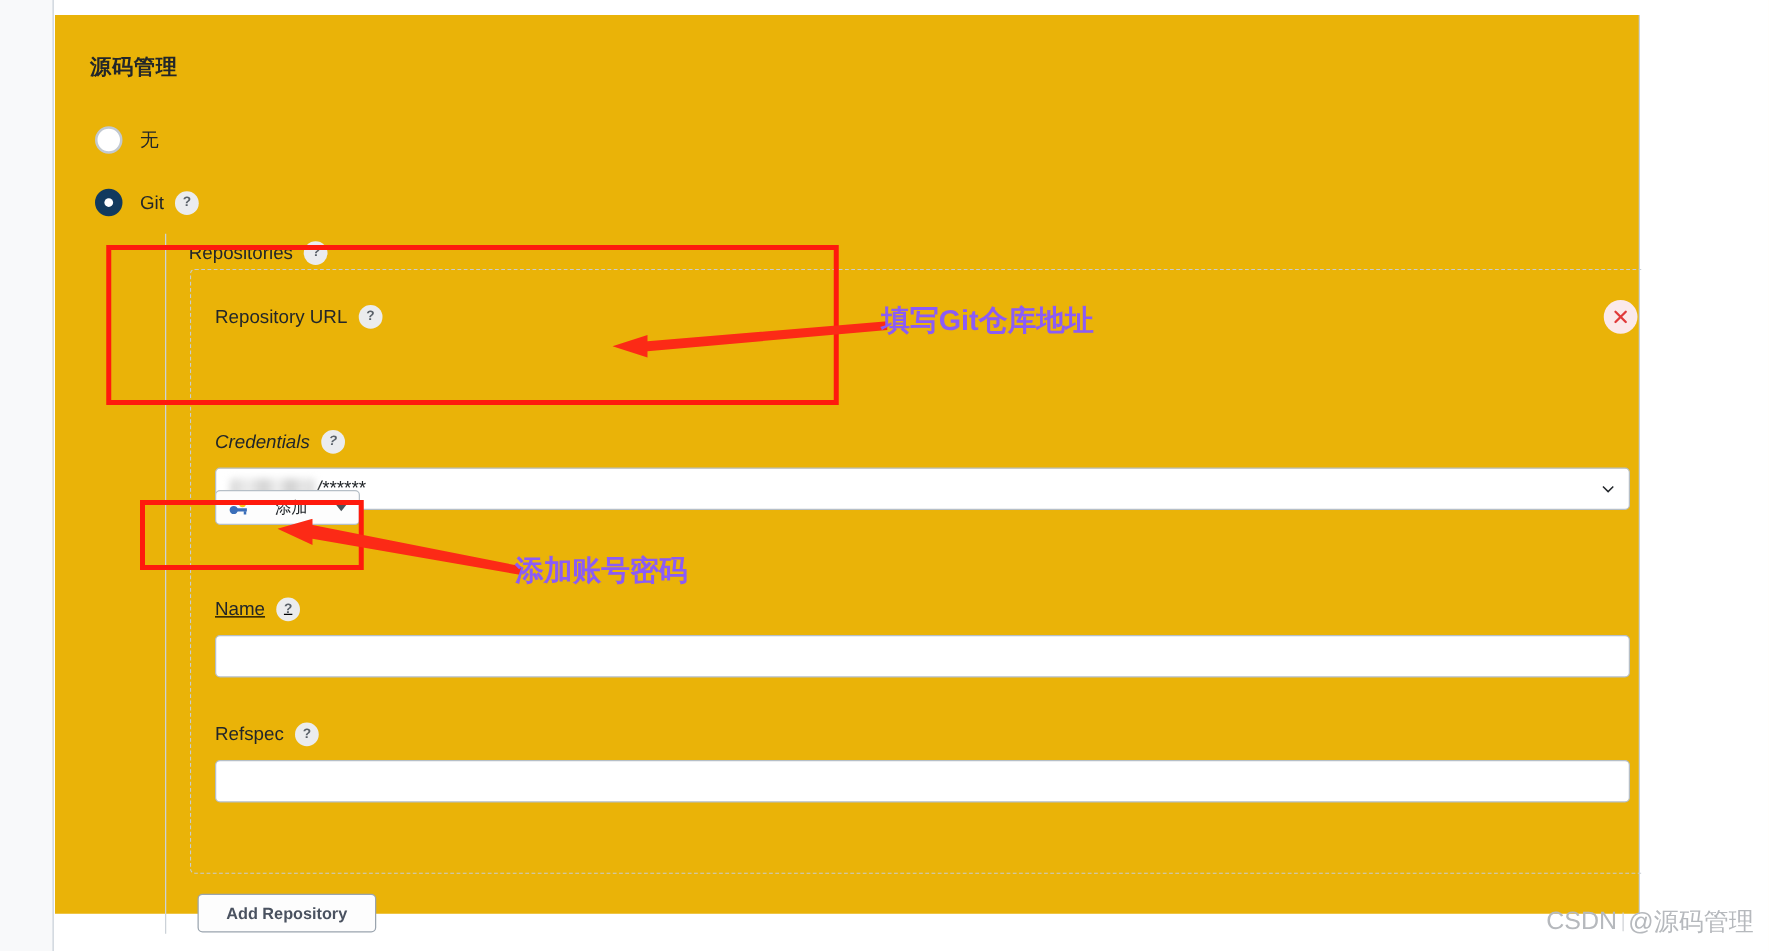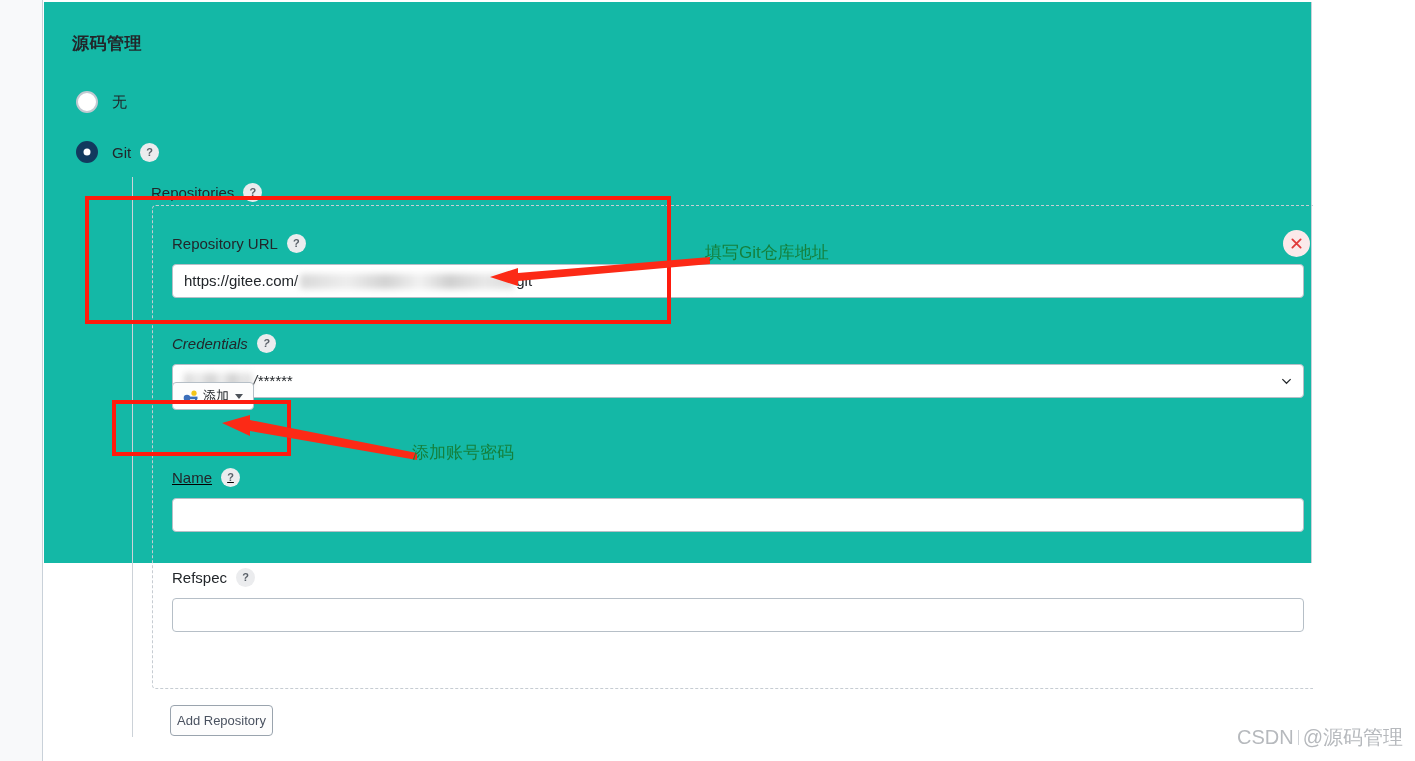--- a/index.html
+++ b/index.html
@@ -16,23 +16,23 @@
     background: #ffffff;
   }
   
   .left-gutter {
     position: absolute; left: 0; top: 0;
     width: 43px; height: 761px;
     background: #f8f9fa;
     border-right: 1px solid #c9d1d9;
   }
   .panel {
-    position: absolute; left: 44px; top: 2px;
-    width: 1268px; height: 561px;
-    background: #14b8a6;
+    position: absolute; left: 44px; top: 12px;
+    width: 1268px; height: 719px;
+    background: #eab308;
     border-right: 1px solid #c9d1d9;
   }
   .right-pane {
     position: absolute; left: 1313px; top: 0;
     width: 102px; height: 761px;
     background: #ffffff;
   }
 
   .section-title {
     position: absolute; left: 28px; top: 30px;
@@ -124,21 +124,21 @@
   .select-wrap .chev {
     position: absolute; right: 12px; top: 50%;
     transform: translateY(-50%);
     width: 11px; height: 11px;
     pointer-events: none;
   }
 
   
   .add-cred-btn {
     position: absolute; left: 19px; top: 176px;
-    display: inline-flex; align-items: center; gap: 3px;
+    display: inline-flex; align-items: center; gap: 20px;
     height: 28px; padding: 12px 10px;
     border: 1px solid #b6bfc7; border-radius: 4px;
     background: #fdfdfd;
     font-size: 13px; color: #22262a;
     cursor: pointer;
   }
   .key-ic { width: 17px; height: 13px; flex: none; }
   .caret-dn {
     width: 0; height: 0; margin-left: 3px;
     border-left: 4.5px solid transparent;
@@ -152,41 +152,40 @@
     width: 27px; height: 27px; border-radius: 50%;
     background: #fbe9ea;
     display: flex; align-items: center; justify-content: center;
     cursor: pointer;
   }
   .close-circle svg { width: 11px; height: 11px; }
 
   
   .add-repo-btn {
     position: absolute; left: 114px; top: 703px;
-    height: 31px; padding: 0 6px;
+    height: 31px; padding: 0 22px;
     border: 1px solid #9aa4ae; border-radius: 4px;
     background: #fdfdfd;
-    font-size: 13px; font-weight: normal; color: #4a5260;
+    font-size: 13px; font-weight: bold; color: #4a5260;
     display: inline-flex; align-items: center;
     cursor: pointer;
-    margin-left: 12px;
   }
 
   
   .anno-box {
     position: absolute;
     border: 4px solid #ff1a0d;
     pointer-events: none;
   }
   .anno-box.b1 { left: 85px; top: 196px; width: 586px; height: 128px; }
   .anno-box.b2 { left: 112px; top: 400px; width: 179px; height: 56px; }
   .anno-text {
     position: absolute;
-    color: #15803d;
-    font-size: 17px; font-weight: normal;
+    color: #8b5cf6;
+    font-size: 23px; font-weight: bold;
     white-space: nowrap;
   }
   .anno-text.t1 { left: 705px; top: 241px; }
   .anno-text.t2 { left: 412px; top: 441px; }
   .anno-arrow { position: absolute; pointer-events: none; }
   .anno-arrow.a1 { left: 490px; top: 255px; width: 220px; height: 40px; }
   .anno-arrow.a2 { left: 222px; top: 415px; width: 195px; height: 45px; }
 
   
   .watermark {
@@ -224,25 +223,20 @@
         <span class="help">?</span>
       </div>
     </div>
 
     <div class="repo-box">
 
       <div class="field f-url">
         <div class="field-label">
           <span>Repository URL</span>
           <span class="help">?</span>
-        </div>
-        <div class="input">
-          <span>https://gitee.com/</span>
-            <span class="blur blur-url"></span>
-            <span>git</span>
         </div>
       </div>
 
       <div class="field f-cred">
         <div class="field-label">
           <span>Credentials</span>
           <span class="help">?</span>
         </div>
         <div class="select-wrap">
           <div class="input">

